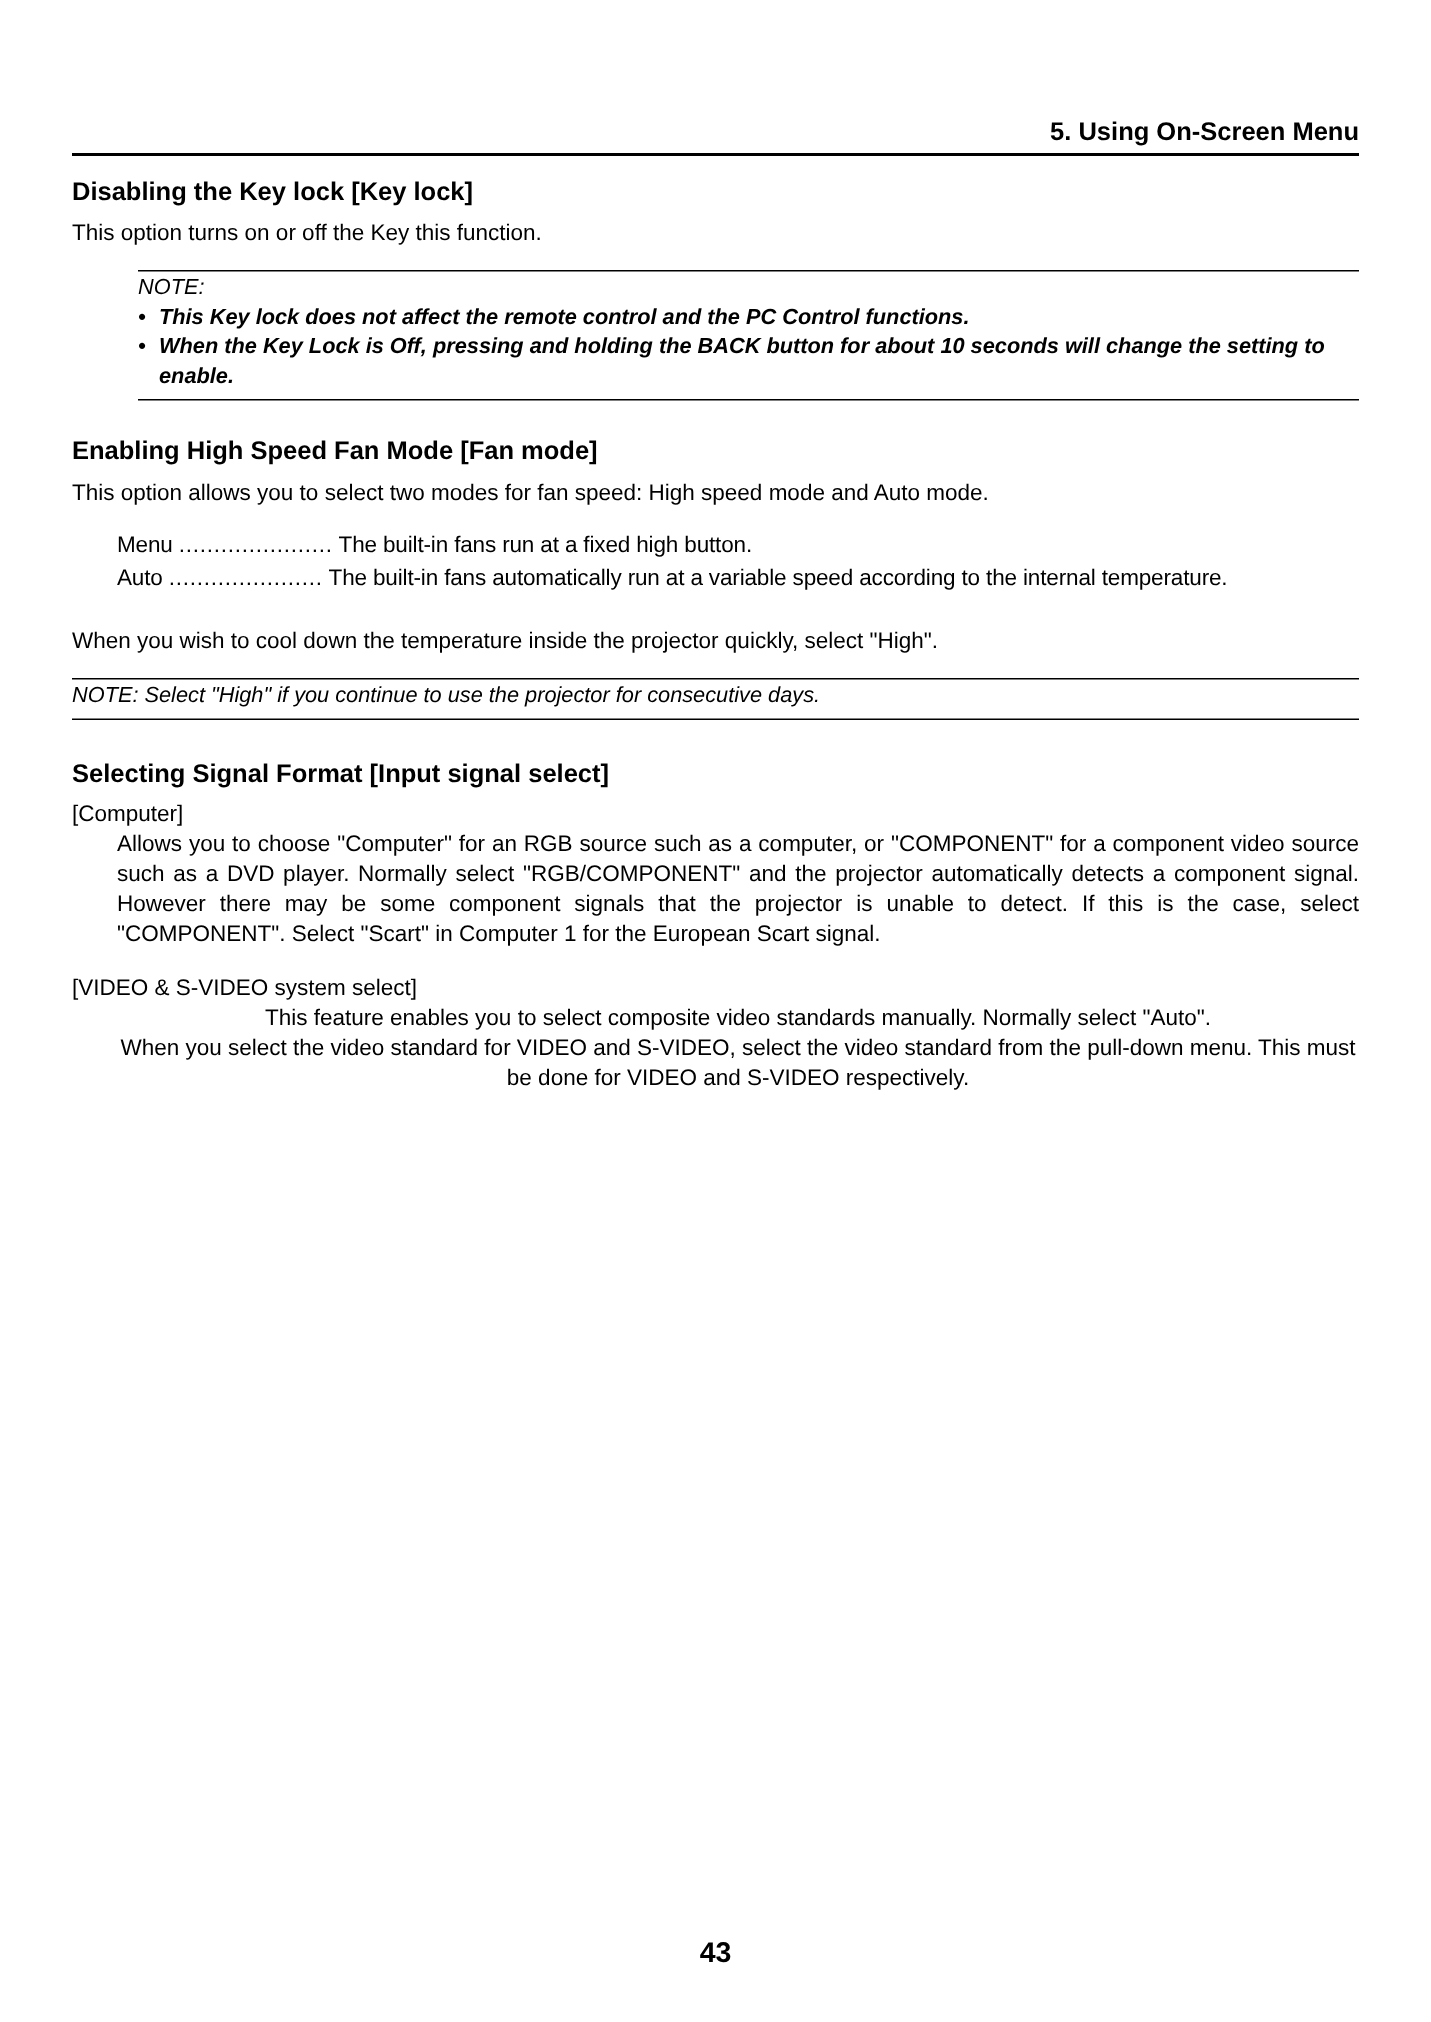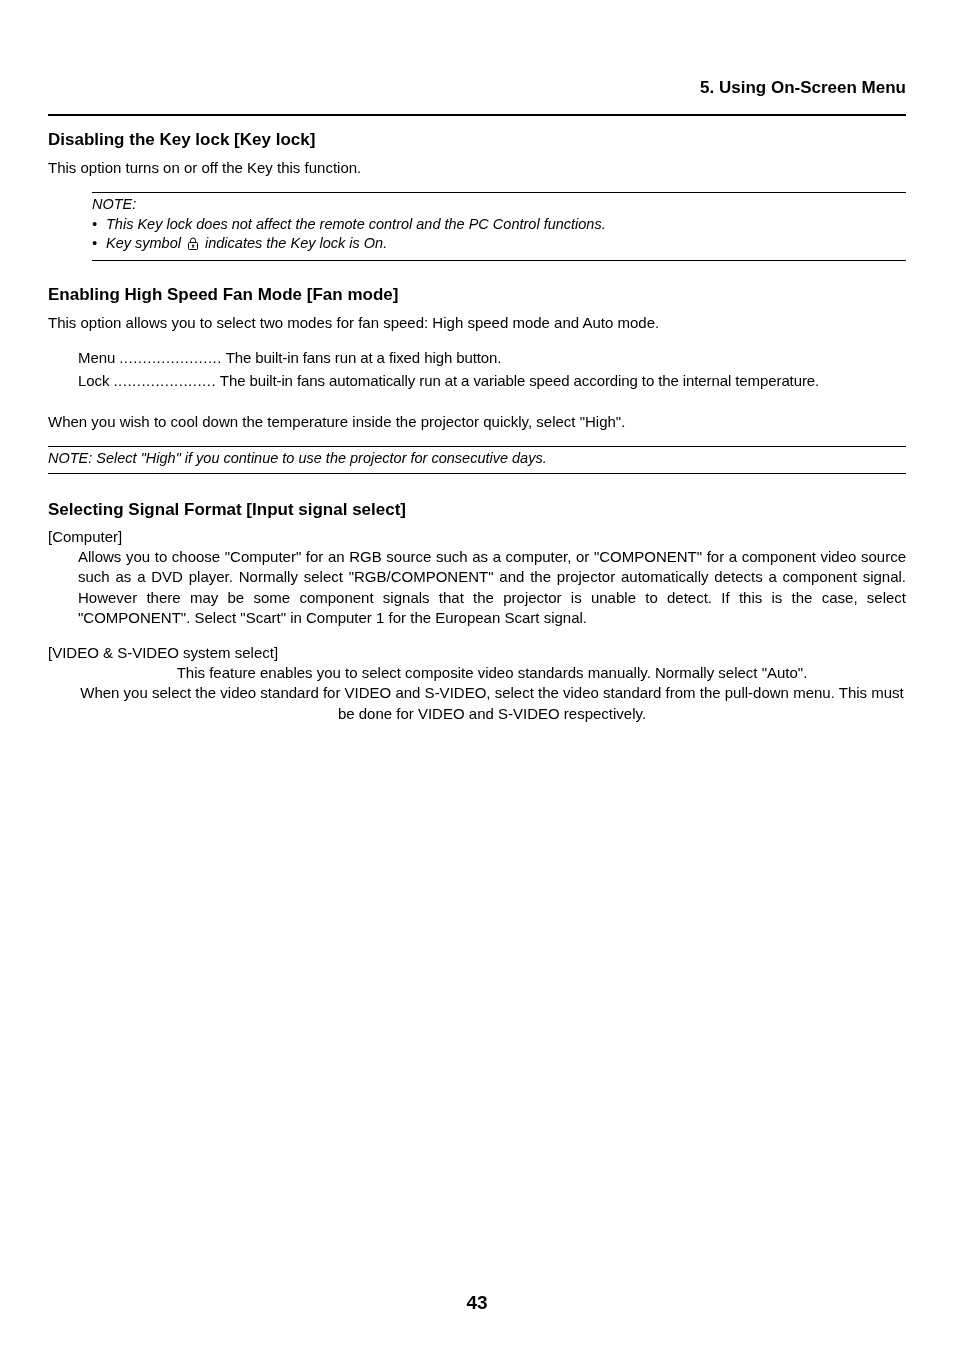--- a/index.html
+++ b/index.html
@@ -9,21 +9,21 @@
     color: #000;
     padding: 78px 48px 40px 48px;
     position: relative;
   }
   .header-rule { border-top: 2px solid #000; margin-bottom: 2px; }
   .section-title-right {
     font-family: Arial, Helvetica, sans-serif;
     font-weight: 900;
     font-size: 17px;
     text-align: right;
-    padding-bottom: 16px;
+    padding-bottom: 4px;
   }
   .h2 {
     font-family: Arial, Helvetica, sans-serif;
     font-weight: 900;
     font-size: 17px;
     margin-top: 14px;
     margin-bottom: 8px;
   }
   .body-text {
     font-size: 15px;
@@ -35,21 +35,21 @@
     border-bottom: 1px solid #000;
     padding: 2px 0 4px 0;
     margin-bottom: 24px;
     font-style: italic;
     font-size: 14.5px;
     line-height: 1.35;
     font-family: Arial, Helvetica, sans-serif;
     margin-left: 44px;
   }
   .note-block ul { list-style: none; padding-left: 0; }
-  .note-block li { padding-left: 14px; position: relative; }
+  .note-block li { padding-left: 14px; position: relative; font-weight: bold; }
   .note-block li::before { content: "•"; position: absolute; left: 0; top: 0; }
   .lock-icon {
     display: inline-block;
     vertical-align: -2px;
     margin: 0 2px;
   }
   .def-line {
     font-size: 15px;
     line-height: 1.5;
     padding-left: 30px;
@@ -96,46 +96,35 @@
 <div class="section-title-right">5. Using On-Screen Menu</div>
 <div class="header-rule"></div>
 
 <div class="h2">Disabling the Key lock [Key lock]</div>
 <div class="body-text">This option turns on or off the Key this function.</div>
 
 <div class="note-block">
   <div>NOTE:</div>
   <ul>
     <li>This Key lock does not affect the remote control and the PC Control functions.</li>
-    <li>
-      <span>Key symbol</span>
-      <span class="lock-icon">
-        <svg width="12" height="13" viewBox="0 0 12 13">
-          <rect x="1.5" y="5.5" width="9" height="7" rx="1" fill="none" stroke="#000" stroke-width="1"></rect>
-          <path d="M3.5 5.5 V3.5 a2.5 2.5 0 0 1 5 0 V5.5" fill="none" stroke="#000" stroke-width="1"></path>
-          <circle cx="6" cy="8.5" r="1" fill="#000"></circle>
-          <rect x="5.5" y="9" width="1" height="2" fill="#000"></rect>
-        </svg>
-      </span>
-      <span> indicates the Key lock is On.</span>
-    </li>
+    <li>When the Key Lock is Off, pressing and holding the BACK button for about 10 seconds will change the setting to enable.</li>
   </ul>
 </div>
 
 <div class="h2">Enabling High Speed Fan Mode [Fan mode]</div>
 <div class="body-text">This option allows you to select two modes for fan speed: High speed mode and Auto mode.</div>
 
 <div class="def-block">
   <div class="def-line">
     <span>Menu</span>
     <span class="dots">......................</span>
     <span>The built-in fans run at a fixed high button.</span>
   </div>
   <div class="def-line">
-    <span>Lock</span>
+    <span>Auto</span>
     <span class="dots">......................</span>
     <span>The built-in fans automatically run at a variable speed according to the internal temperature.</span>
   </div>
 </div>
 
 <div class="body-text">When you wish to cool down the temperature inside the projector quickly, select "High".</div>
 
 <div class="note-single">NOTE: Select "High" if you continue to use the projector for consecutive days.</div>
 
 <div class="h2">Selecting Signal Format [Input signal select]</div>

